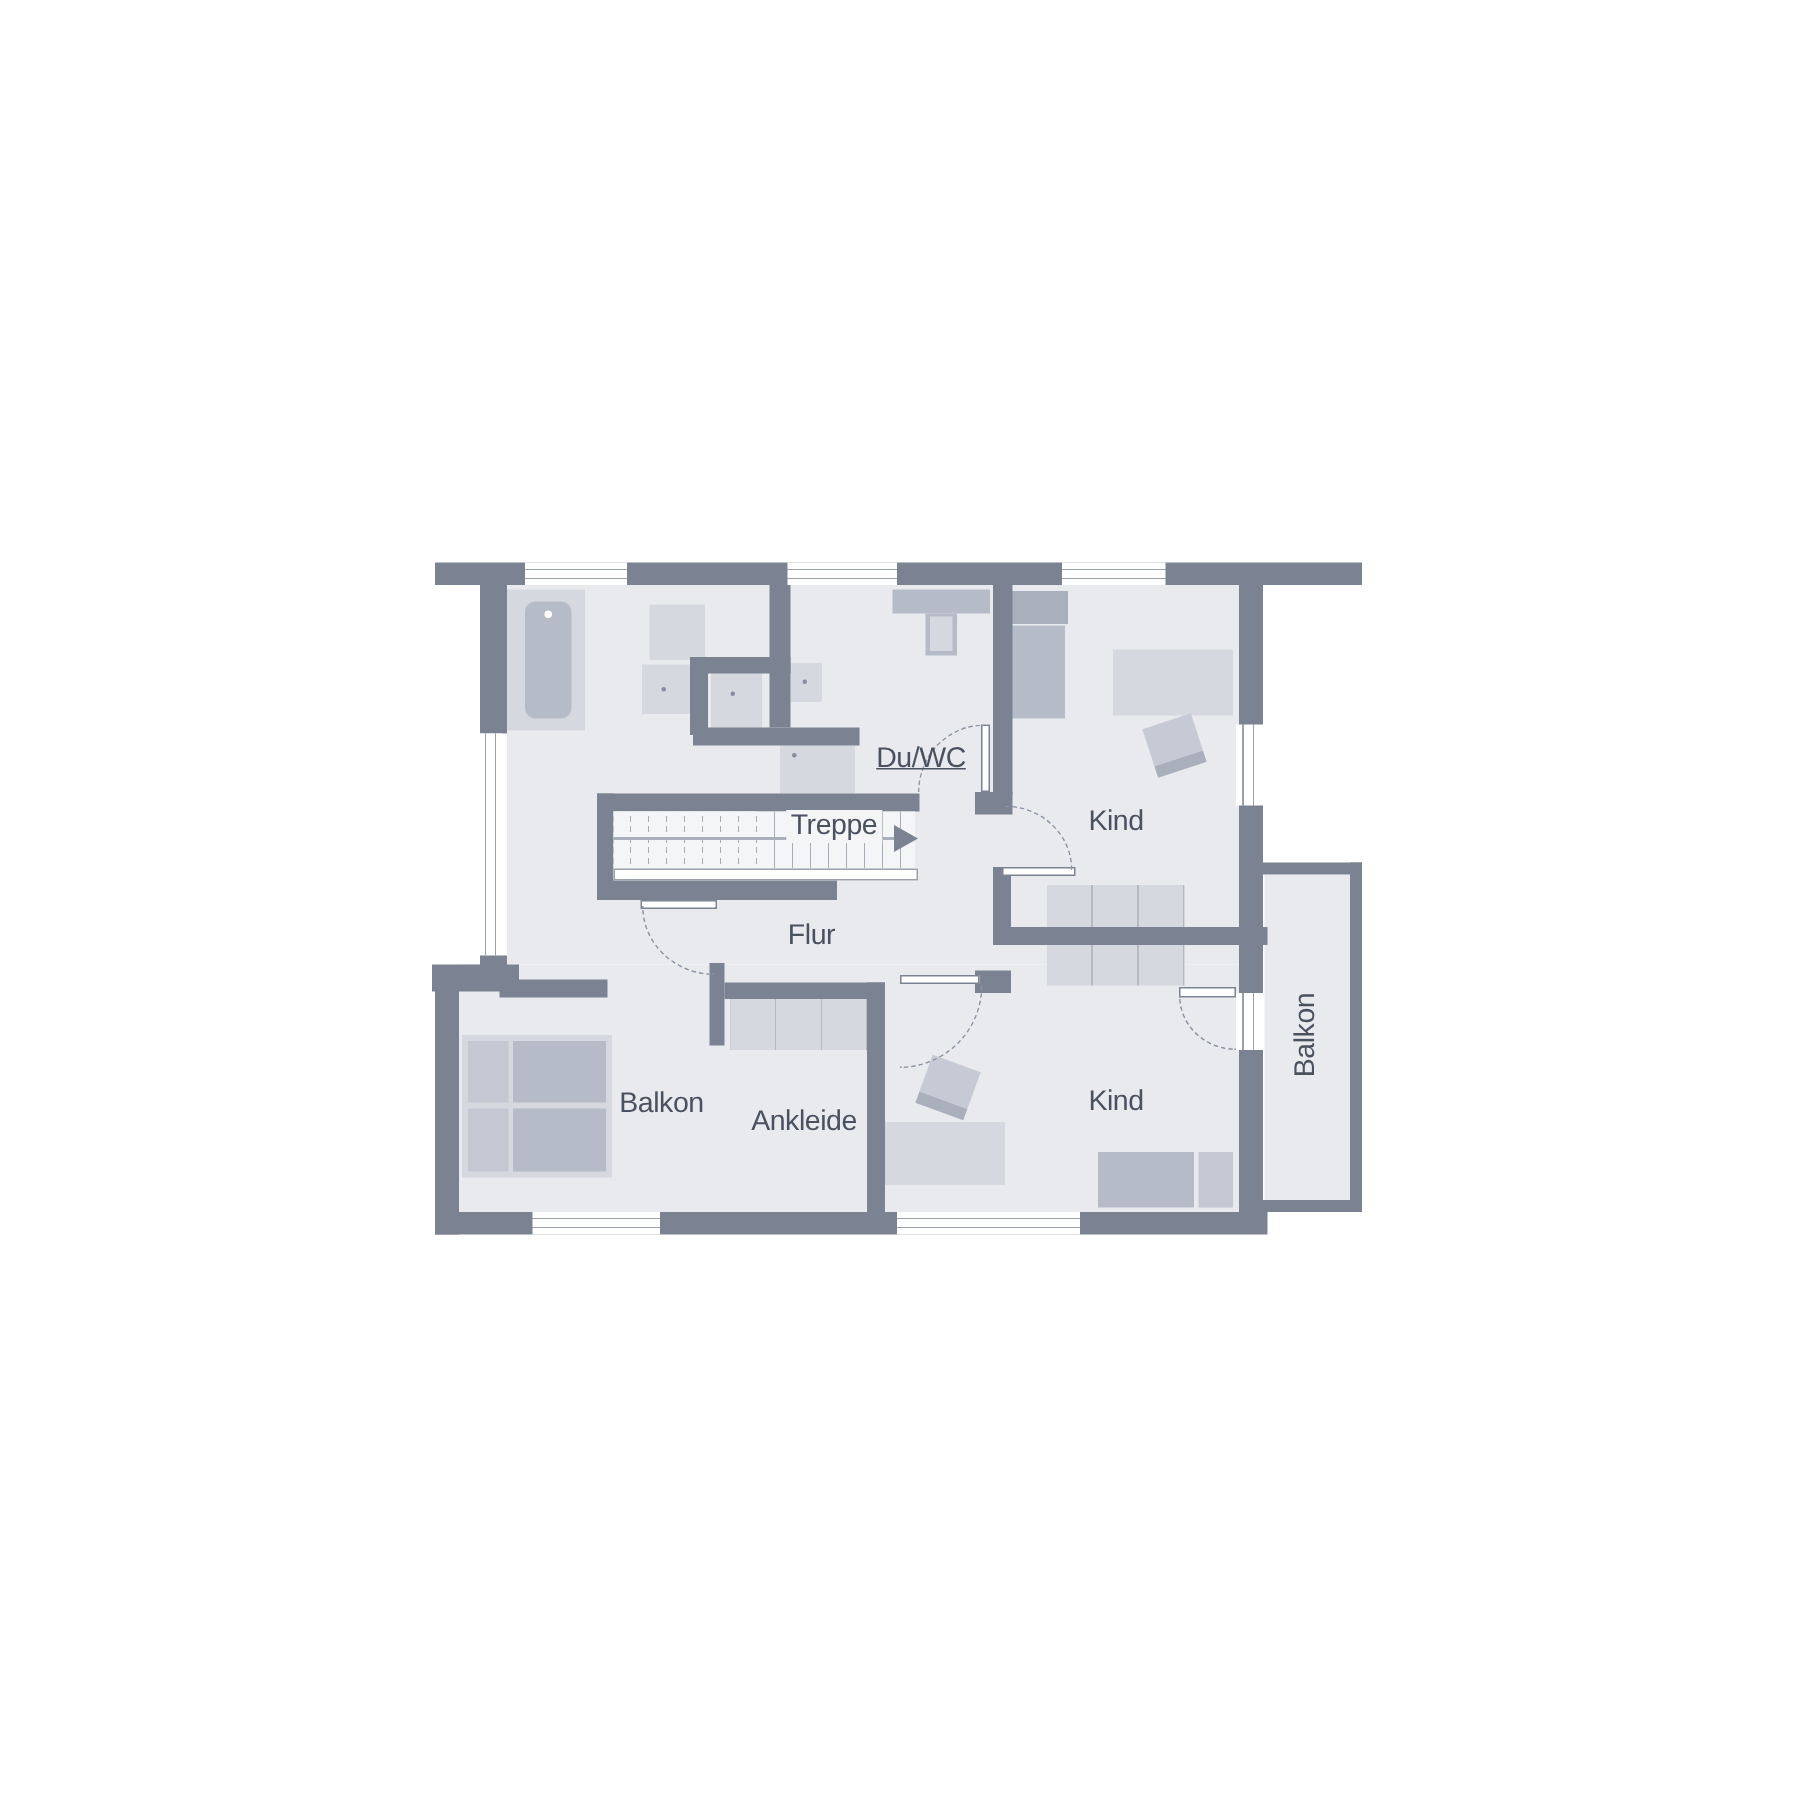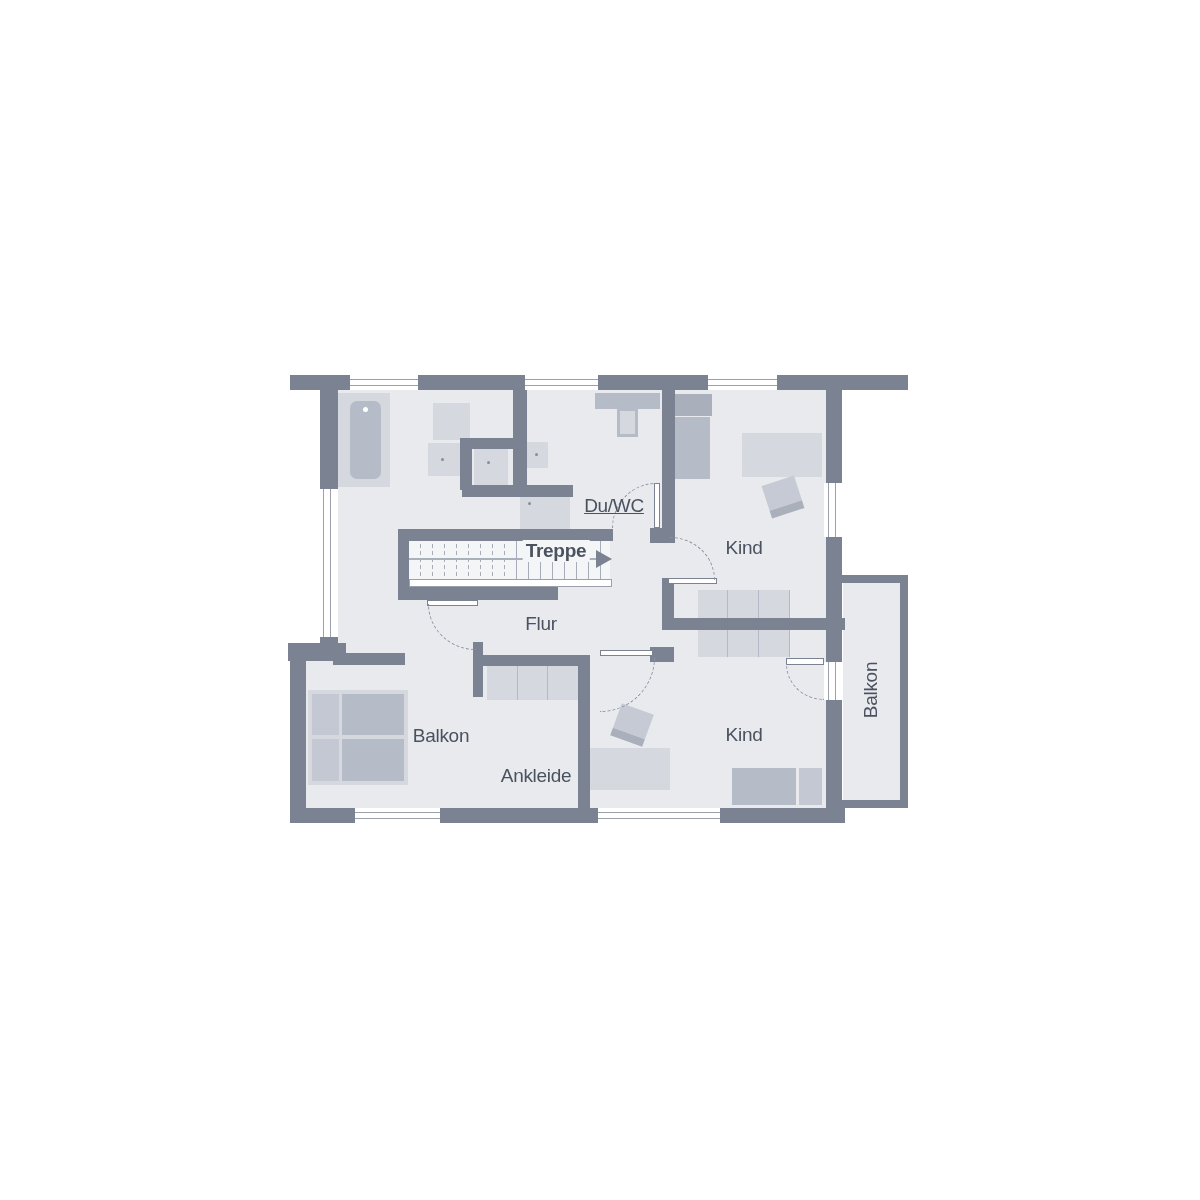--- a/index.html
+++ b/index.html
@@ -141,22 +141,22 @@
   <div class="a arc bl" style="left:428px;top:604px;width:48px;height:46px;"></div>
   <div class="a leaf" style="left:654px;top:483px;width:6px;height:45px;"></div>
   <div class="a arc tl" style="left:612px;top:483px;width:44px;height:45px;"></div>
   <div class="a leaf" style="left:668px;top:578px;width:49px;height:6px;"></div>
   <div class="a arc tr" style="left:670px;top:537px;width:45px;height:43px;"></div>
   <div class="a leaf" style="left:600px;top:650px;width:53px;height:6px;"></div>
   <div class="a arc br" style="left:600px;top:657px;width:55px;height:55px;"></div>
   <div class="a leaf" style="left:786px;top:658px;width:38px;height:7px;"></div>
   <div class="a arc bl" style="left:786px;top:664px;width:38px;height:36px;"></div>
 
-  <div class="a lbl treppe-bg" style="left:556px;top:551px;font-weight:bold;">Treppe</div>
+  <div class="a lbl treppe-bg" style="left:556px;top:551px;">Treppe</div>
   <div class="a lbl" style="left:614px;top:506px;text-decoration:underline;">Du/WC</div>
   <div class="a lbl" style="left:744px;top:548px;">Kind</div>
   <div class="a lbl" style="left:541px;top:624px;">Flur</div>
   <div class="a lbl" style="left:441px;top:736px;">Balkon</div>
-  <div class="a lbl" style="left:536px;top:776px;">Ankleide</div>
+  <div class="a lbl" style="left:536px;top:748px;">Ankleide</div>
   <div class="a lbl" style="left:744px;top:735px;">Kind</div>
   <div class="a lbl rot" style="left:871px;top:690px;">Balkon</div>
 
 </div>
 
 </body></html>

